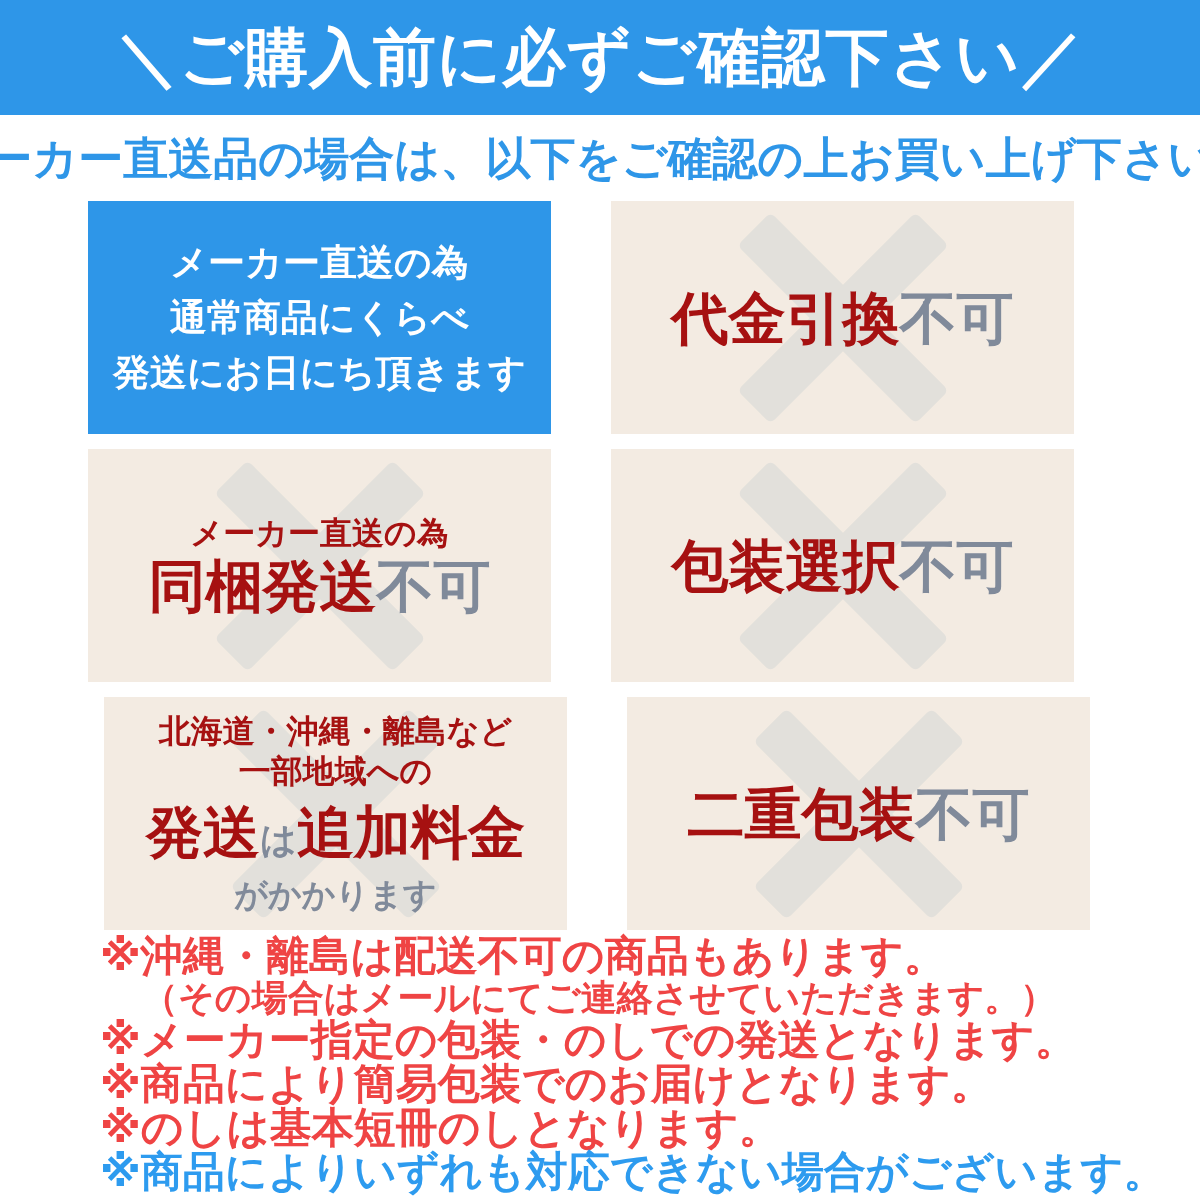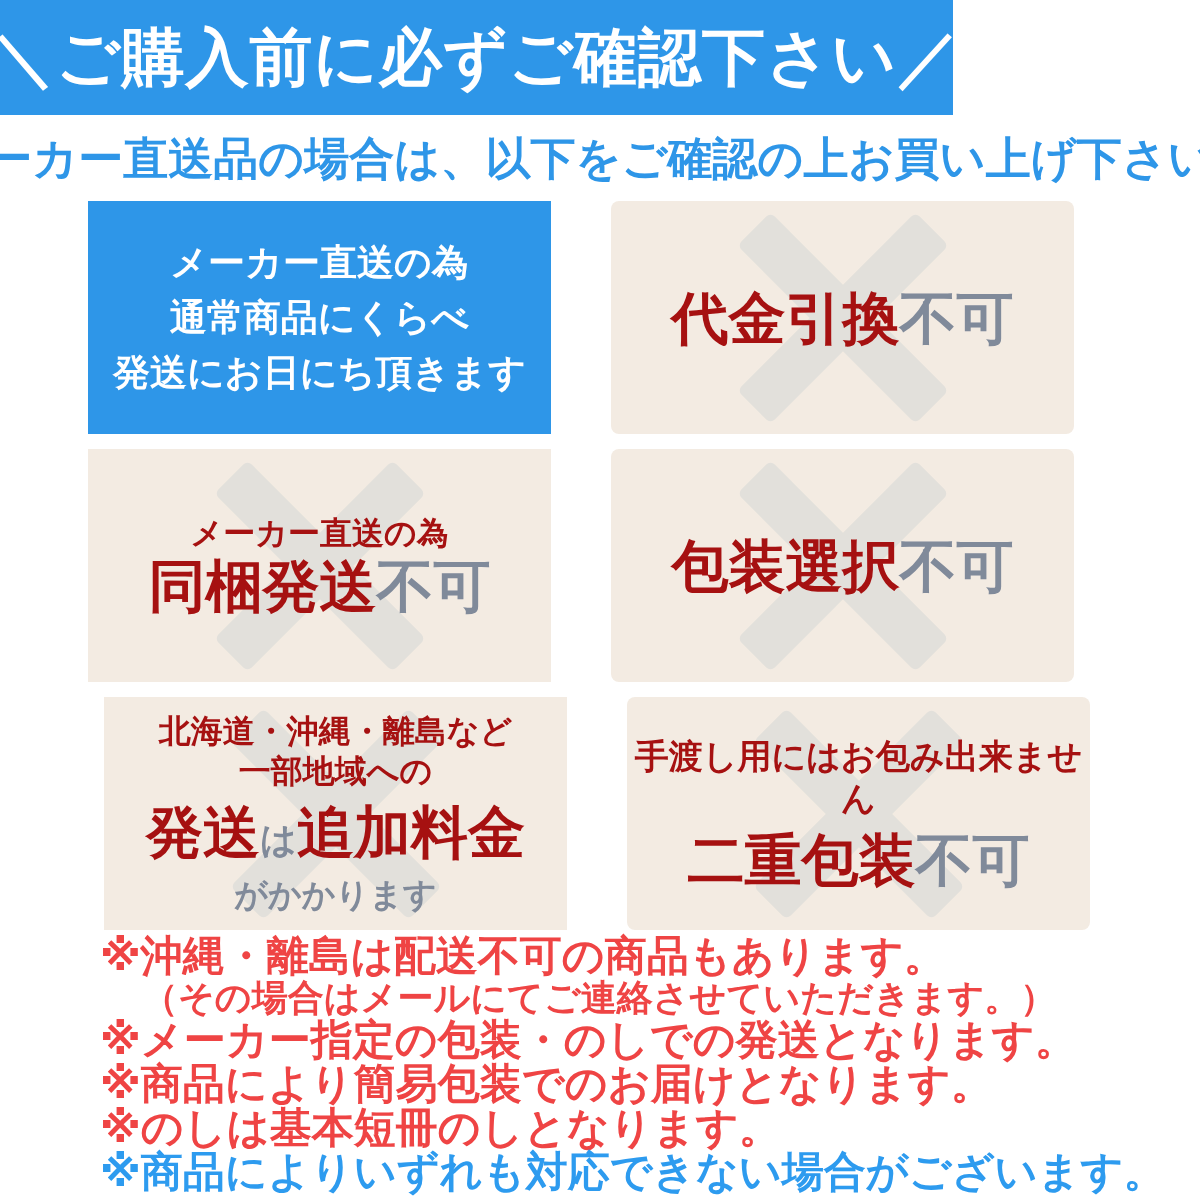--- a/index.html
+++ b/index.html
@@ -1,42 +1,42 @@
 <!DOCTYPE html>
 <html><head>
 <meta charset="utf-8">
 <style>
   * { margin:0; padding:0; box-sizing:border-box; }
   html,body { width:1200px; height:1200px; background:#ffffff; overflow:hidden; }
   body { font-family:"Liberation Sans","DejaVu Sans",sans-serif; font-weight:bold; position:relative; }
 
   
   .banner {
-    position:absolute; left:0; top:0; width:953px; height:115px;
+    position:absolute; left:0; top:0; width:1200px; height:115px;
     background:#2E96E8; color:#ffffff;
     display:flex; align-items:center; justify-content:center;
     font-size:63px; letter-spacing:1px; white-space:nowrap;
   }
 
   
   .subtitle {
     position:absolute; left:0; top:118px; width:1200px; height:82px;
     display:flex; align-items:center; justify-content:center;
     color:#2E96E8; font-size:45px; white-space:nowrap;
   }
 
   
   .box {
     position:absolute; width:463px; height:233px;
     display:flex; flex-direction:column; align-items:center; justify-content:center;
     text-align:center; overflow:hidden;
   }
   .beige { background:#F3EBE2; }
   .blue-box { background:#2E96E8; }
-  .c1 { left:88px; }  .c2 { left:611px;border-radius:8px; }
+  .c1 { left:88px; }  .c2 { left:611px; }
   .r1 { top:201px; }  .r2 { top:449px; }  .r3 { top:697px;margin-left:16px; }
 
   
   .xmark { position:absolute; left:0; top:0; width:100%; height:100%; pointer-events:none; }
   .xmark .bar {
     position:absolute; left:50%; top:50%;
     width:252px; height:47px; background:#E2E0DB; border-radius:6px;
   }
   .xmark .bar1 { transform:translate(-50%,-50%) rotate(45deg); }
   .xmark .bar2 { transform:translate(-50%,-50%) rotate(-45deg); }
@@ -127,21 +127,20 @@
     <div class="tail-note gray">がかかります</div>
   </div>
 </div>
 
 <div class="box beige c2 r3">
   <div class="xmark">
       <div class="bar bar1"></div>
       <div class="bar bar2"></div>
     </div>
   <div class="content">
-    <div class="note34 red mb6">手渡し用にはお包み出来ません</div>
     <div class="bigline">
       <span class="red">二重包装</span><span class="gray">不可</span>
     </div>
   </div>
 </div>
 
 <div class="notes">
   <div class="note-line">※沖縄・離島は配送不可の商品もあります。</div>
   <div class="note-line note-paren">（その場合はメールにてご連絡させていただきます。）</div>
   <div class="note-line">※メーカー指定の包装・のしでの発送となります。</div>

